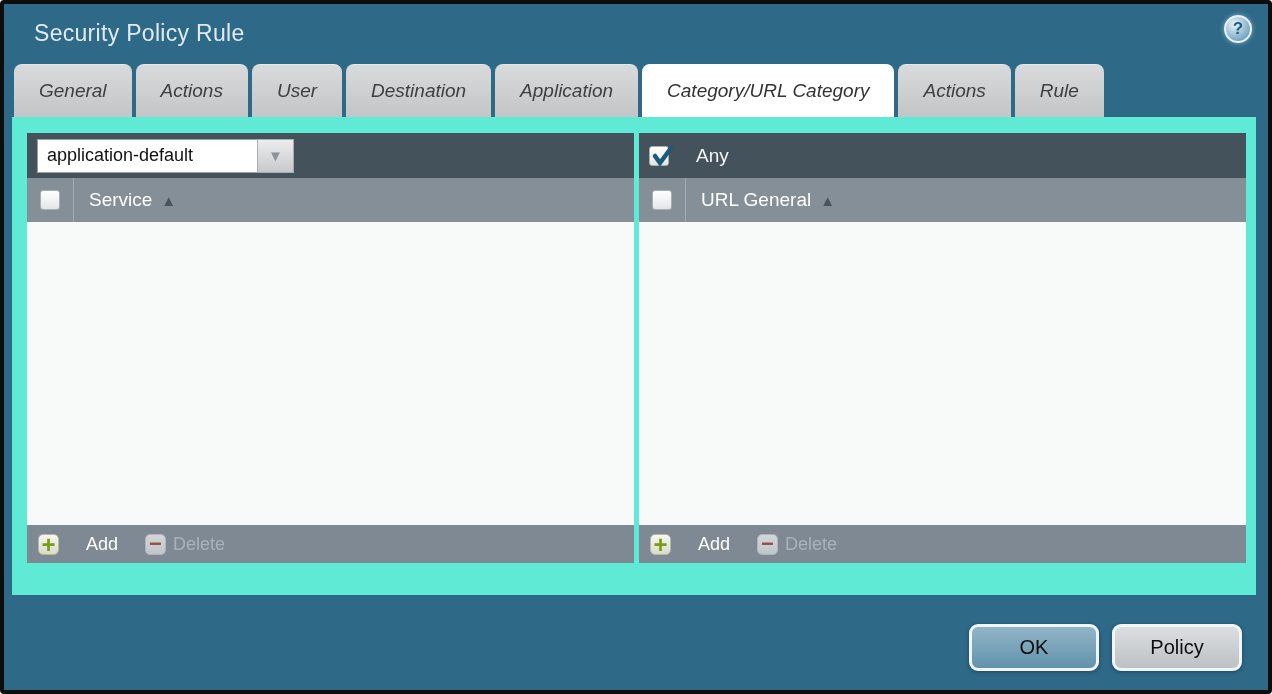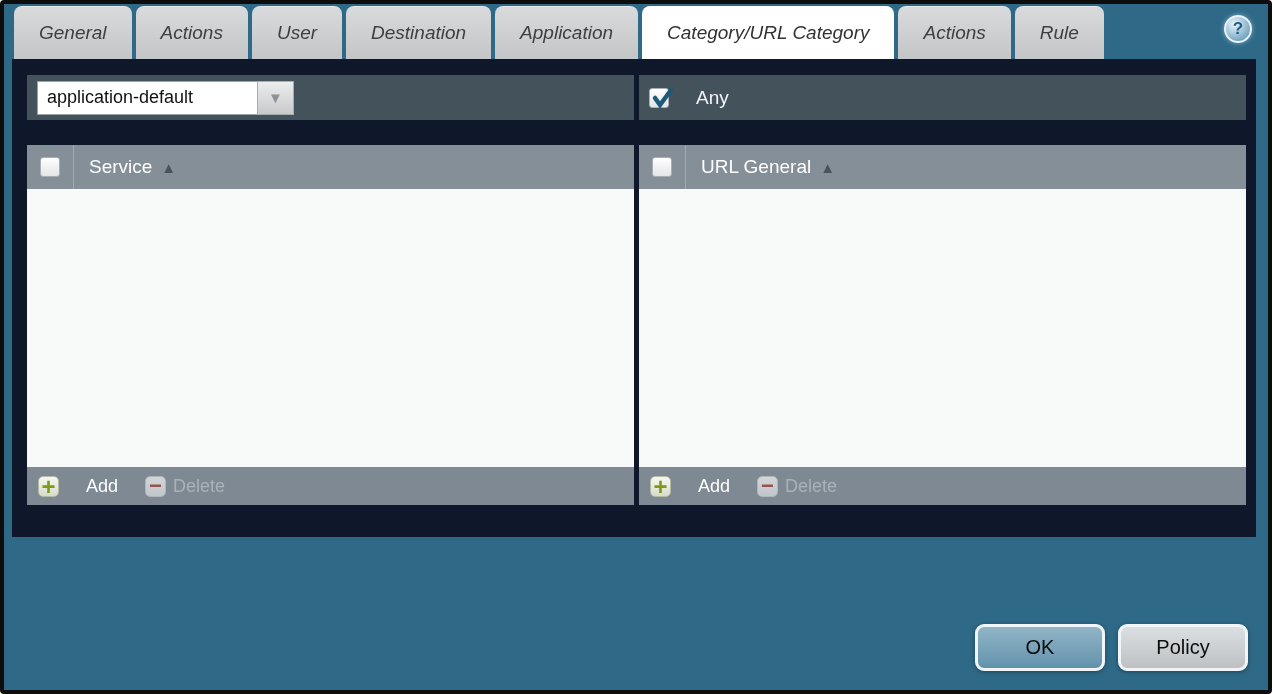--- a/index.html
+++ b/index.html
@@ -60,21 +60,21 @@
     background:#ffffff;
     border-top:1px solid #ffffff;
     color:#333;
   }
 
   
   .content {
     position:relative;
     margin:0 12px 0 8px;
     height:478px;
-    background:#0f172a;
+    background:#5eead4;
     padding:16px 10px 0 15px;
   }
   .panels { display:flex; gap:5px; height:430px; }
   .panel { flex:1; display:flex; flex-direction:column; min-width:0; }
 
   .panel-header {
     flex:none; height:45px;
     background:#44525c;
     display:flex; align-items:center;
     padding:0 10px;
@@ -113,21 +113,21 @@
   }
   .cb svg { position:absolute; left:1px; top:-3px; overflow:visible; }
 
   .any-label { margin-left:27px; font-size:19px; color:#f2f5f6; }
 
   
   .col-header {
     flex:none; height:44px;
     background:#848f97;
     display:flex; align-items:center;
-    color:#ffffff; font-size:19px;margin-top:25px;
+    color:#ffffff; font-size:19px;
   }
   .col-header .cb-cell {
     width:47px; height:100%;
     display:flex; align-items:center; justify-content:center;
     border-right:1px solid #a2abb2;
   }
   .col-header .col-label { margin-left:15px; cursor:pointer; }
   .col-header .sort-arrow { margin-left:9px; color:#47545e; font-size:15px; }
 
   .panel-body { flex:1; background:#f8f9f9; }
@@ -157,40 +157,43 @@
     border:1px solid #bcc0c3;
     color:#9b4436; font-size:22px; line-height:16px;
     opacity:0.8;
   }
   .add-label { color:#ffffff;margin-left:20px; }
   .tool-btn.disabled { cursor:default; }
   .tool-btn.disabled .del-label { color:#a9b2b9; }
 
   
   .action-buttons {
-    position:absolute; right:20px; bottom:19px;
+    position:absolute; right:26px; bottom:19px;
     display:flex; gap:13px;
   }
   .btn {
     width:130px; height:47px;
     border-radius:9px;
     border:3px solid #f1f5f7;
     font-family:"Liberation Sans", sans-serif;
     font-size:20px; color:#0d0d0d;
     cursor:pointer;
     box-shadow:0 1px 4px rgba(0,0,0,0.35);
   }
   .btn-ok { background:linear-gradient(#92b5c7, #6293ac); }
   .btn-cancel { background:linear-gradient(#dcdfe1, #bdc1c4); }
 </style>
 </head>
 <body>
 
 <div class="dialog">
 
+  <div class="titlebar">
+    <span class="title">Security Policy Rule</span>
+  </div>
   <div class="help-icon">
     <span>?</span>
   </div>
 
   <div class="tabs">
     <div class="tab">
         <span>General</span>
       </div>
     <div class="tab">
         <span>Actions</span>

